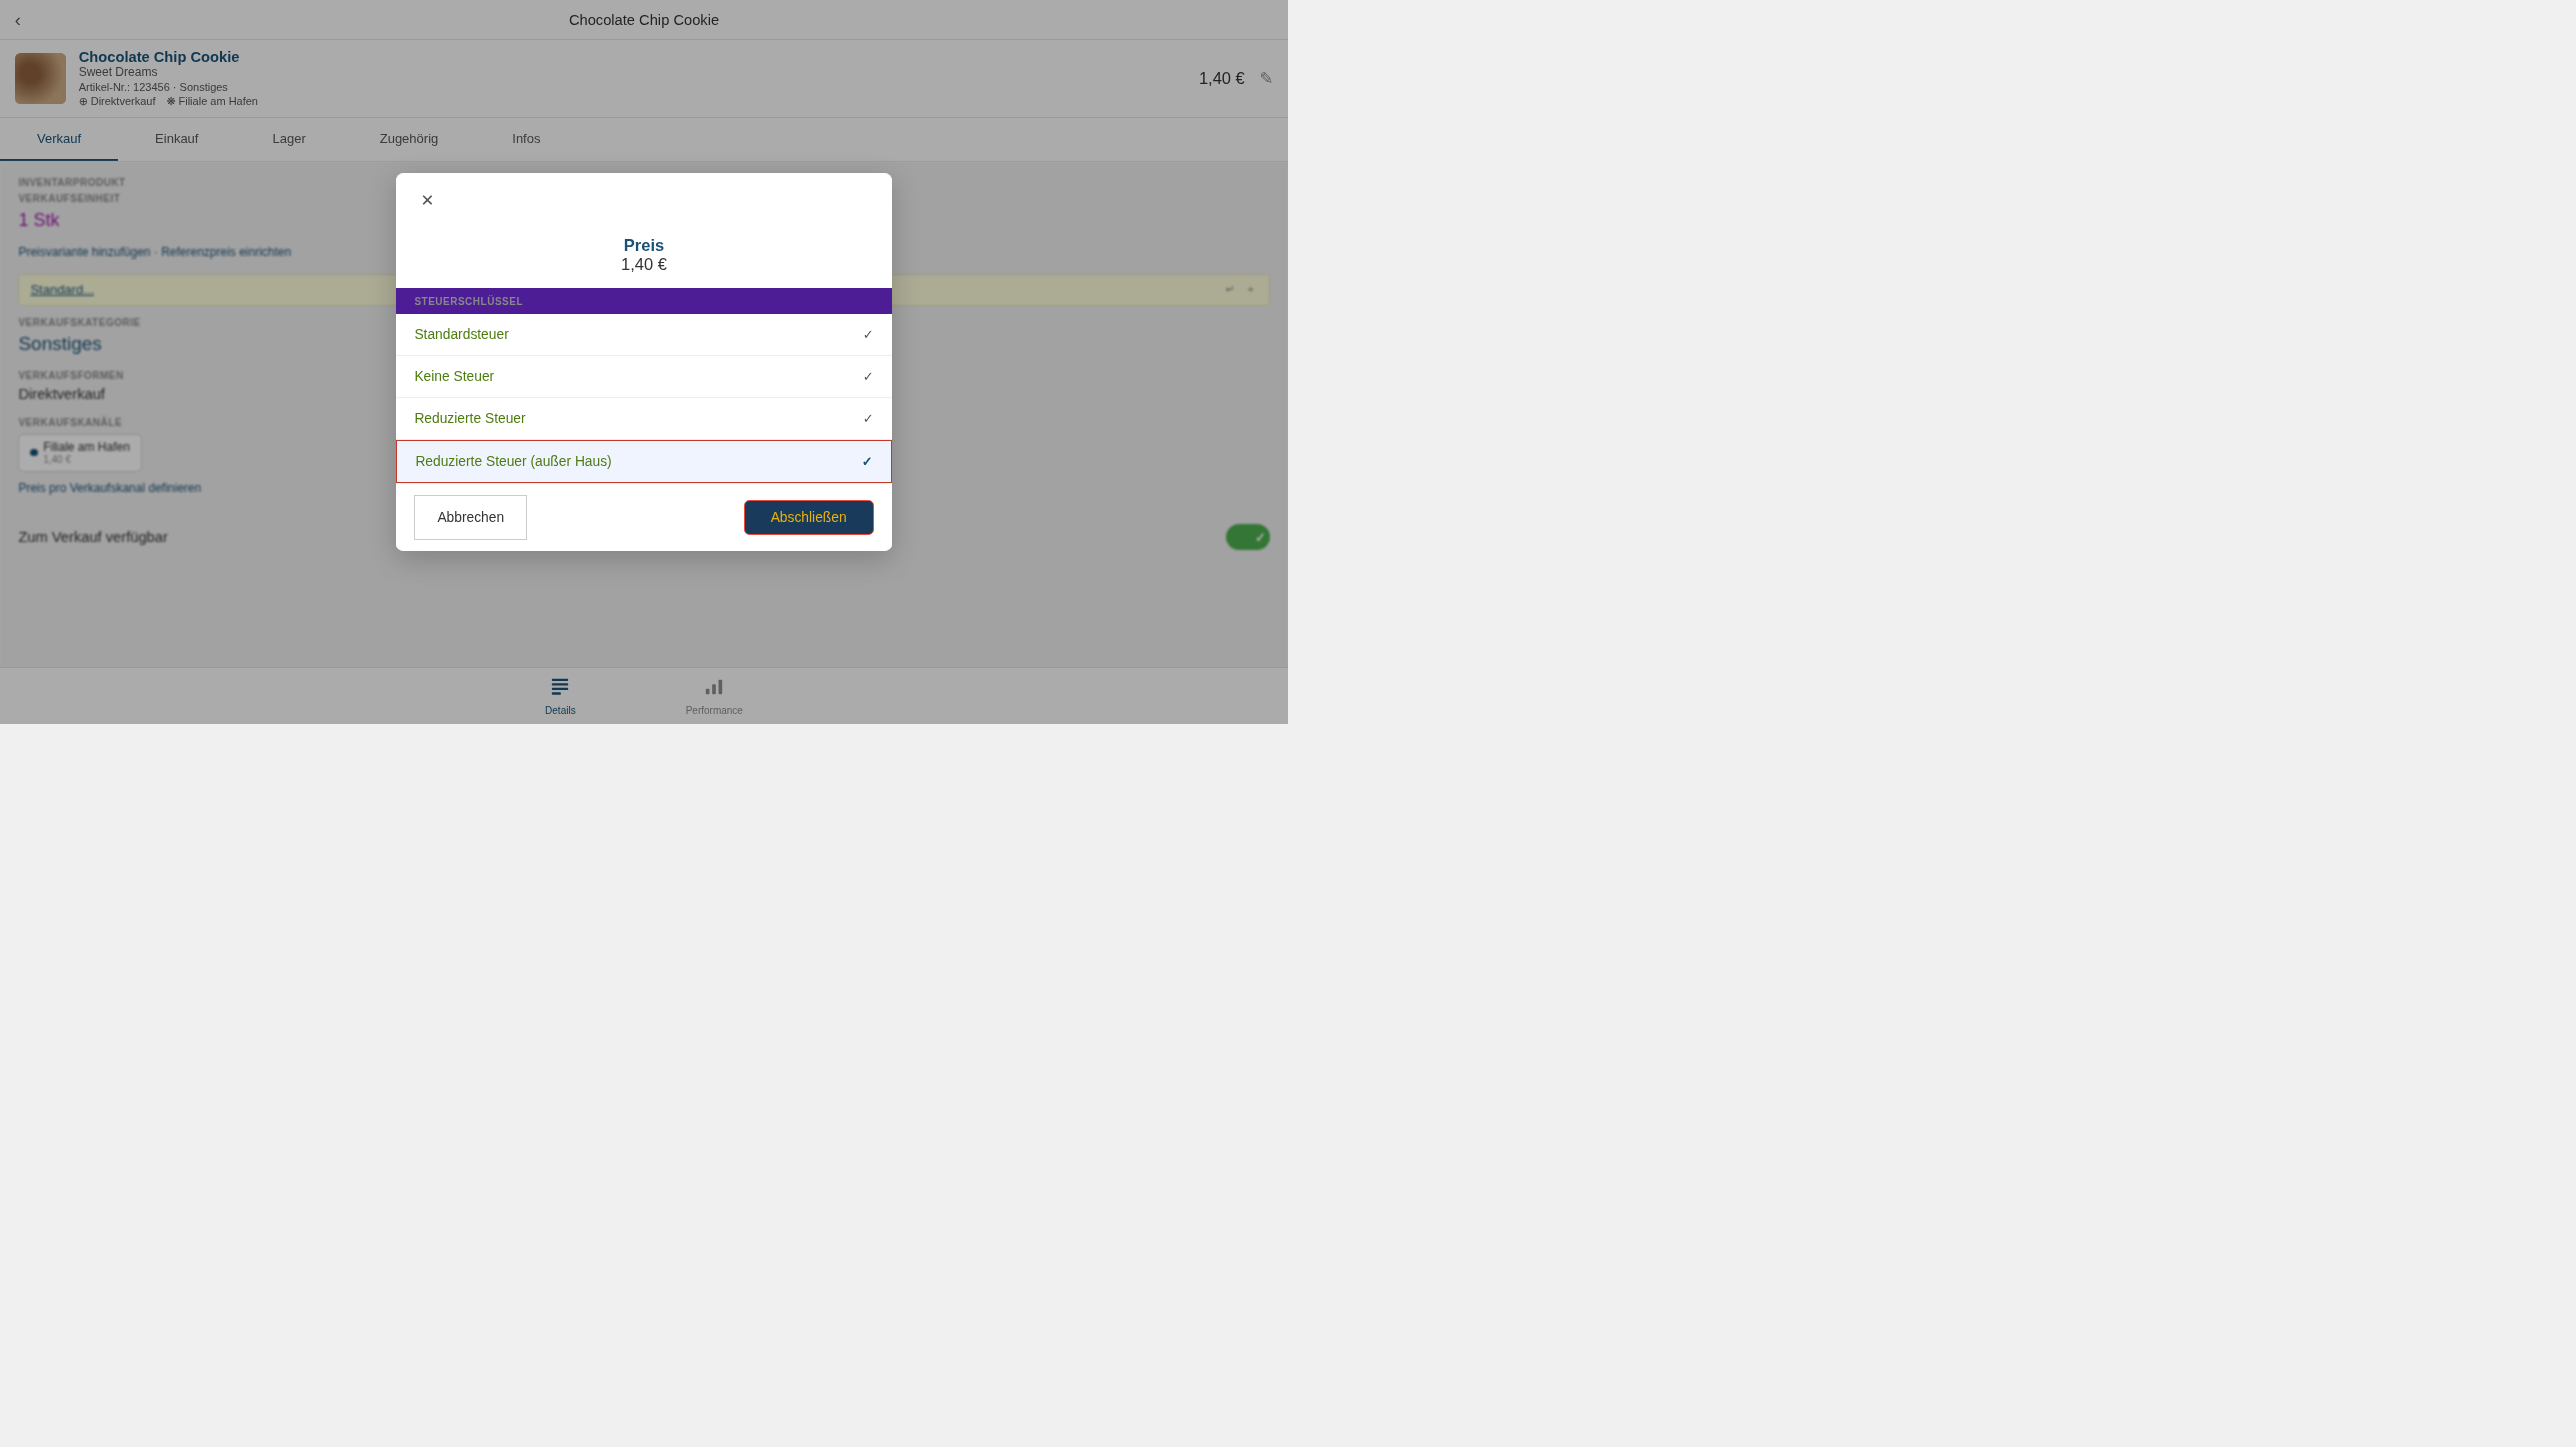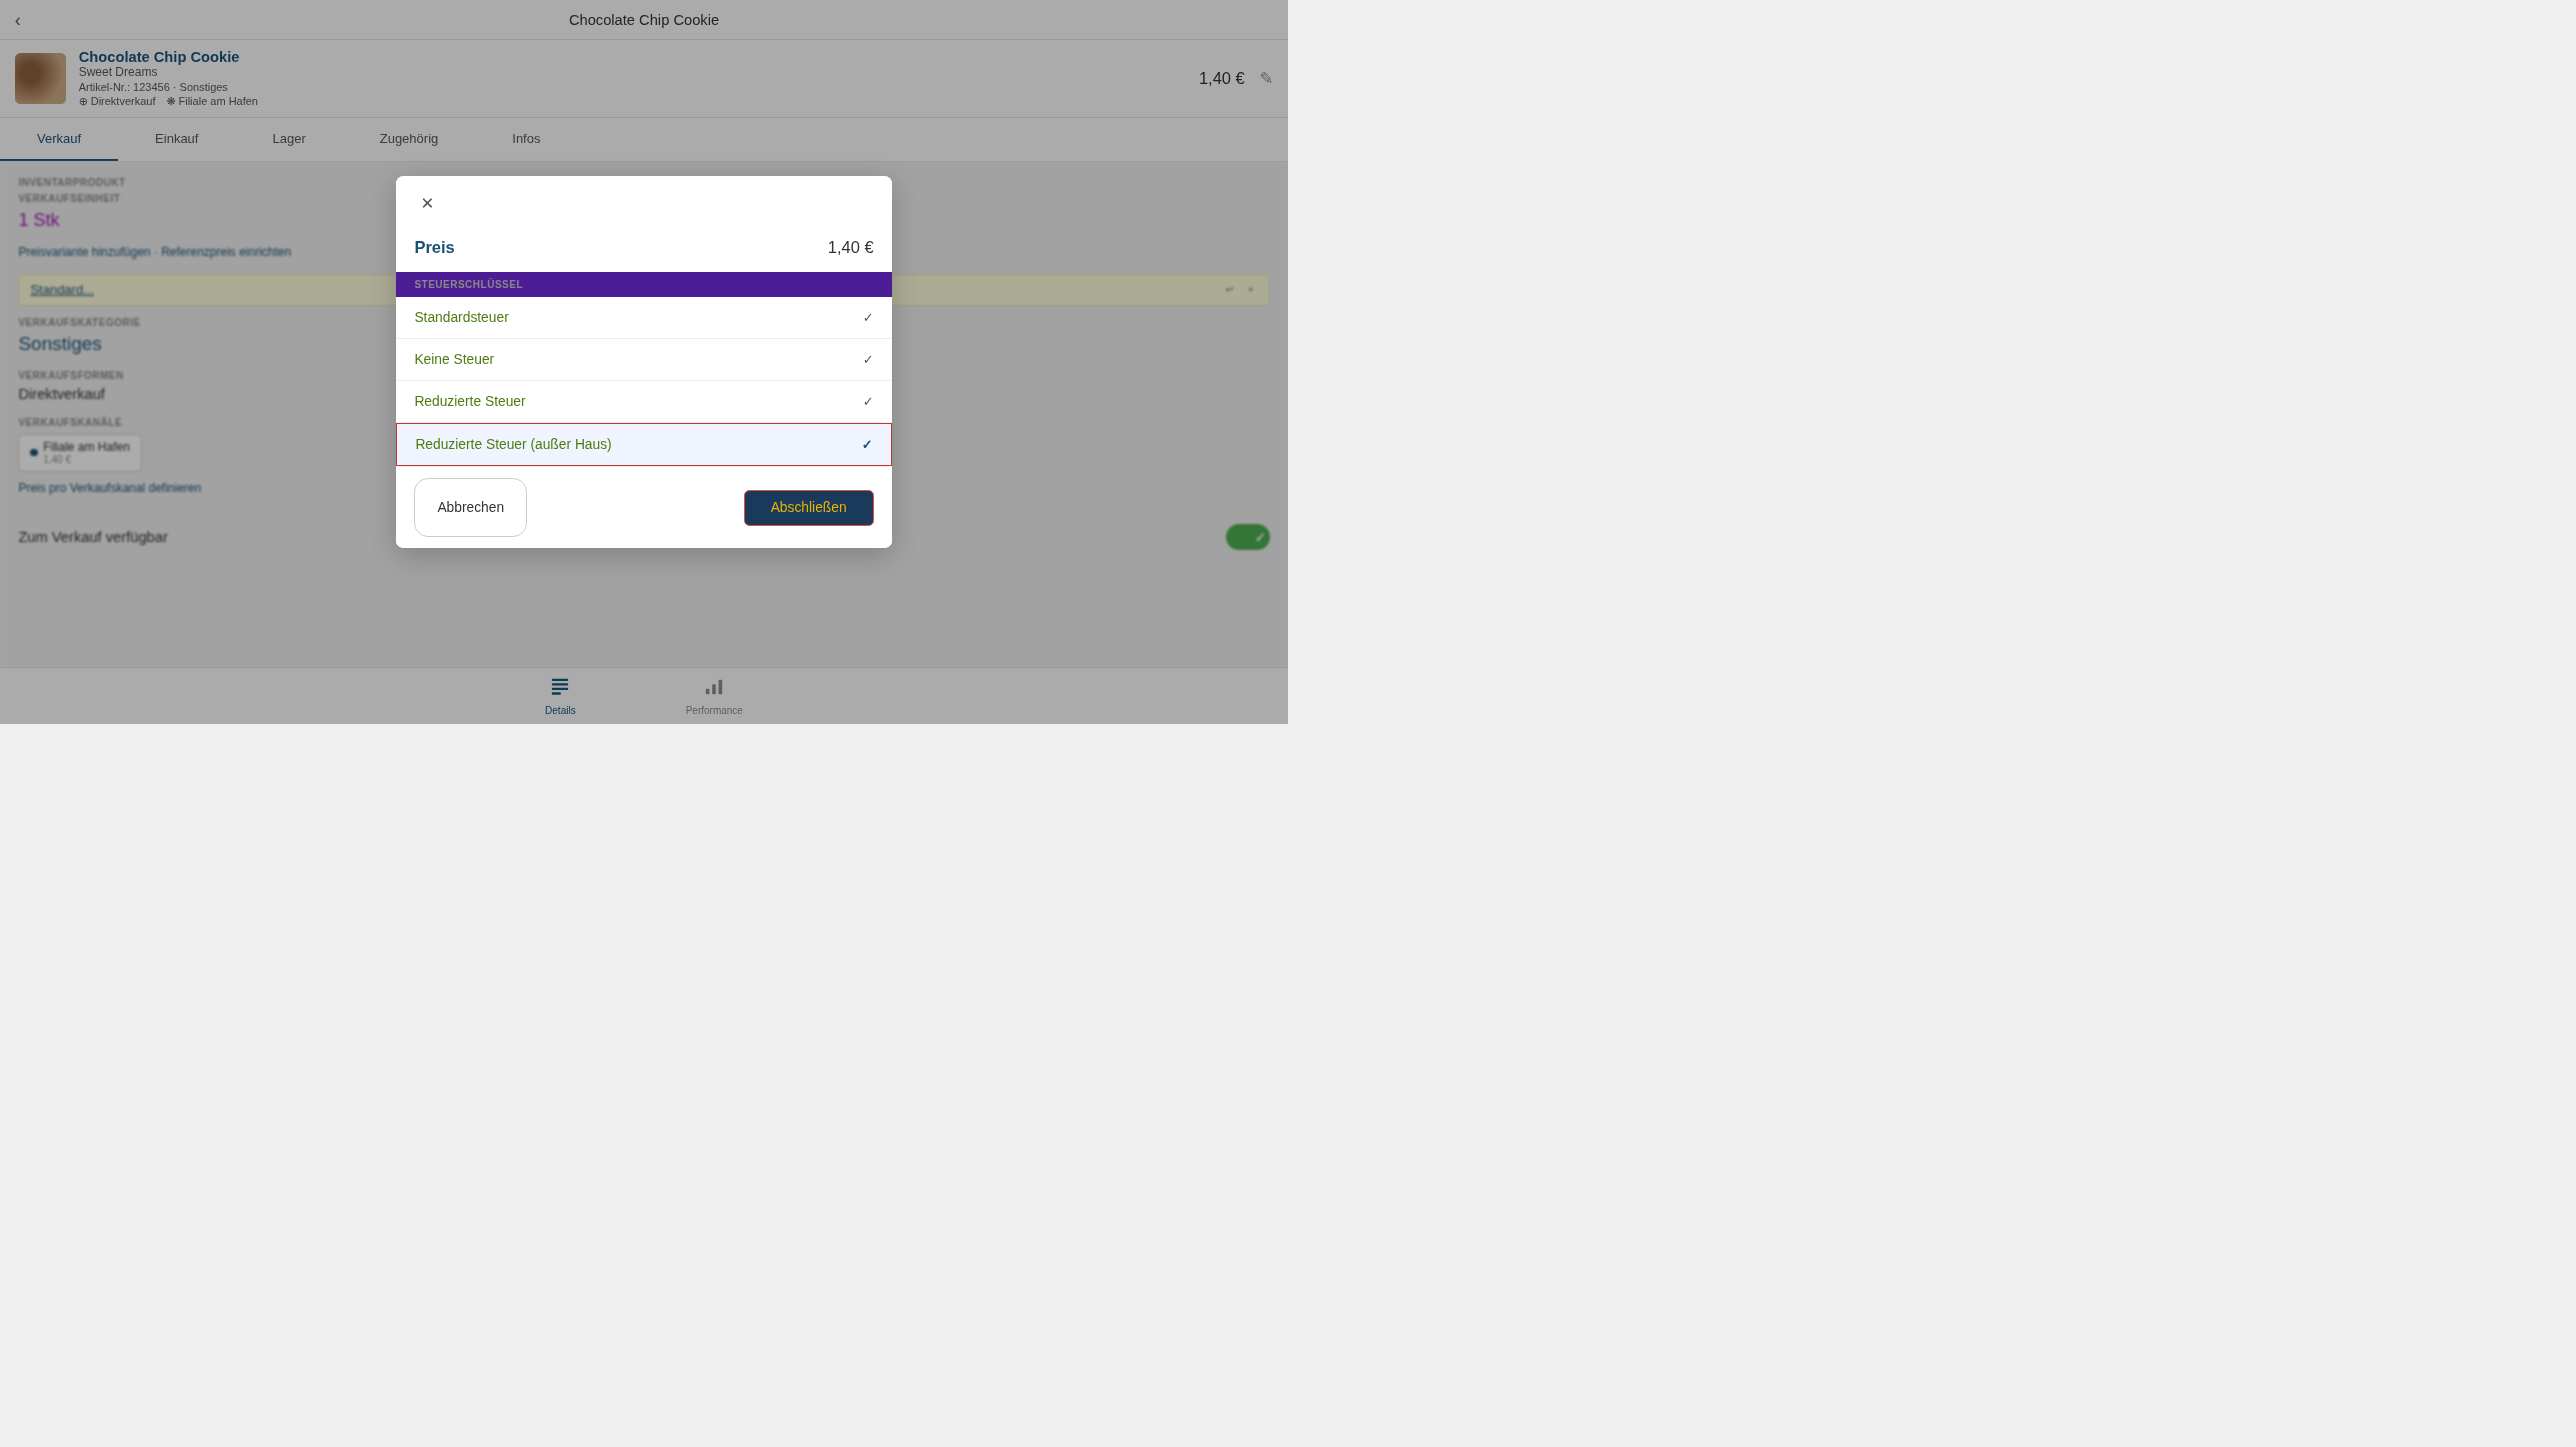--- a/index.html
+++ b/index.html
@@ -301,20 +301,21 @@
       height: 26px;
       display: flex;
       align-items: center;
       justify-content: center;
     }
     .modal-price-row {
       display: flex;
       align-items: center;
       justify-content: space-between;
       padding: 7.3px 18.4px 14.7px;
+      flex-direction: column;
     }
     .modal-price-label {
       font-size: 16.5px;
       font-weight: 600;
       color: #1a5276;
     }
     .modal-price-value {
       font-size: 16.5px;
       color: #333;
     }
@@ -355,22 +356,22 @@
       padding: 11px 18.4px;
       display: flex;
       justify-content: space-between;
       align-items: center;
       border-top: 0.9px solid #eee;
       background: #fff;
     }
     .btn-cancel {
       background: #fff;
       border: 0.9px solid #ccc;
-      border-radius: 14px;
-      padding: 21px 22px;
+      border-radius: 0;
+      padding: 14px 22px;
       font-size: 13.8px;
       color: #333;
       cursor: pointer;
     }
     .btn-confirm {
       background: #1a3a5c;
       border: none;
       border-radius: 5.5px;
       padding: 9.2px 26px;
       font-size: 13.8px;

